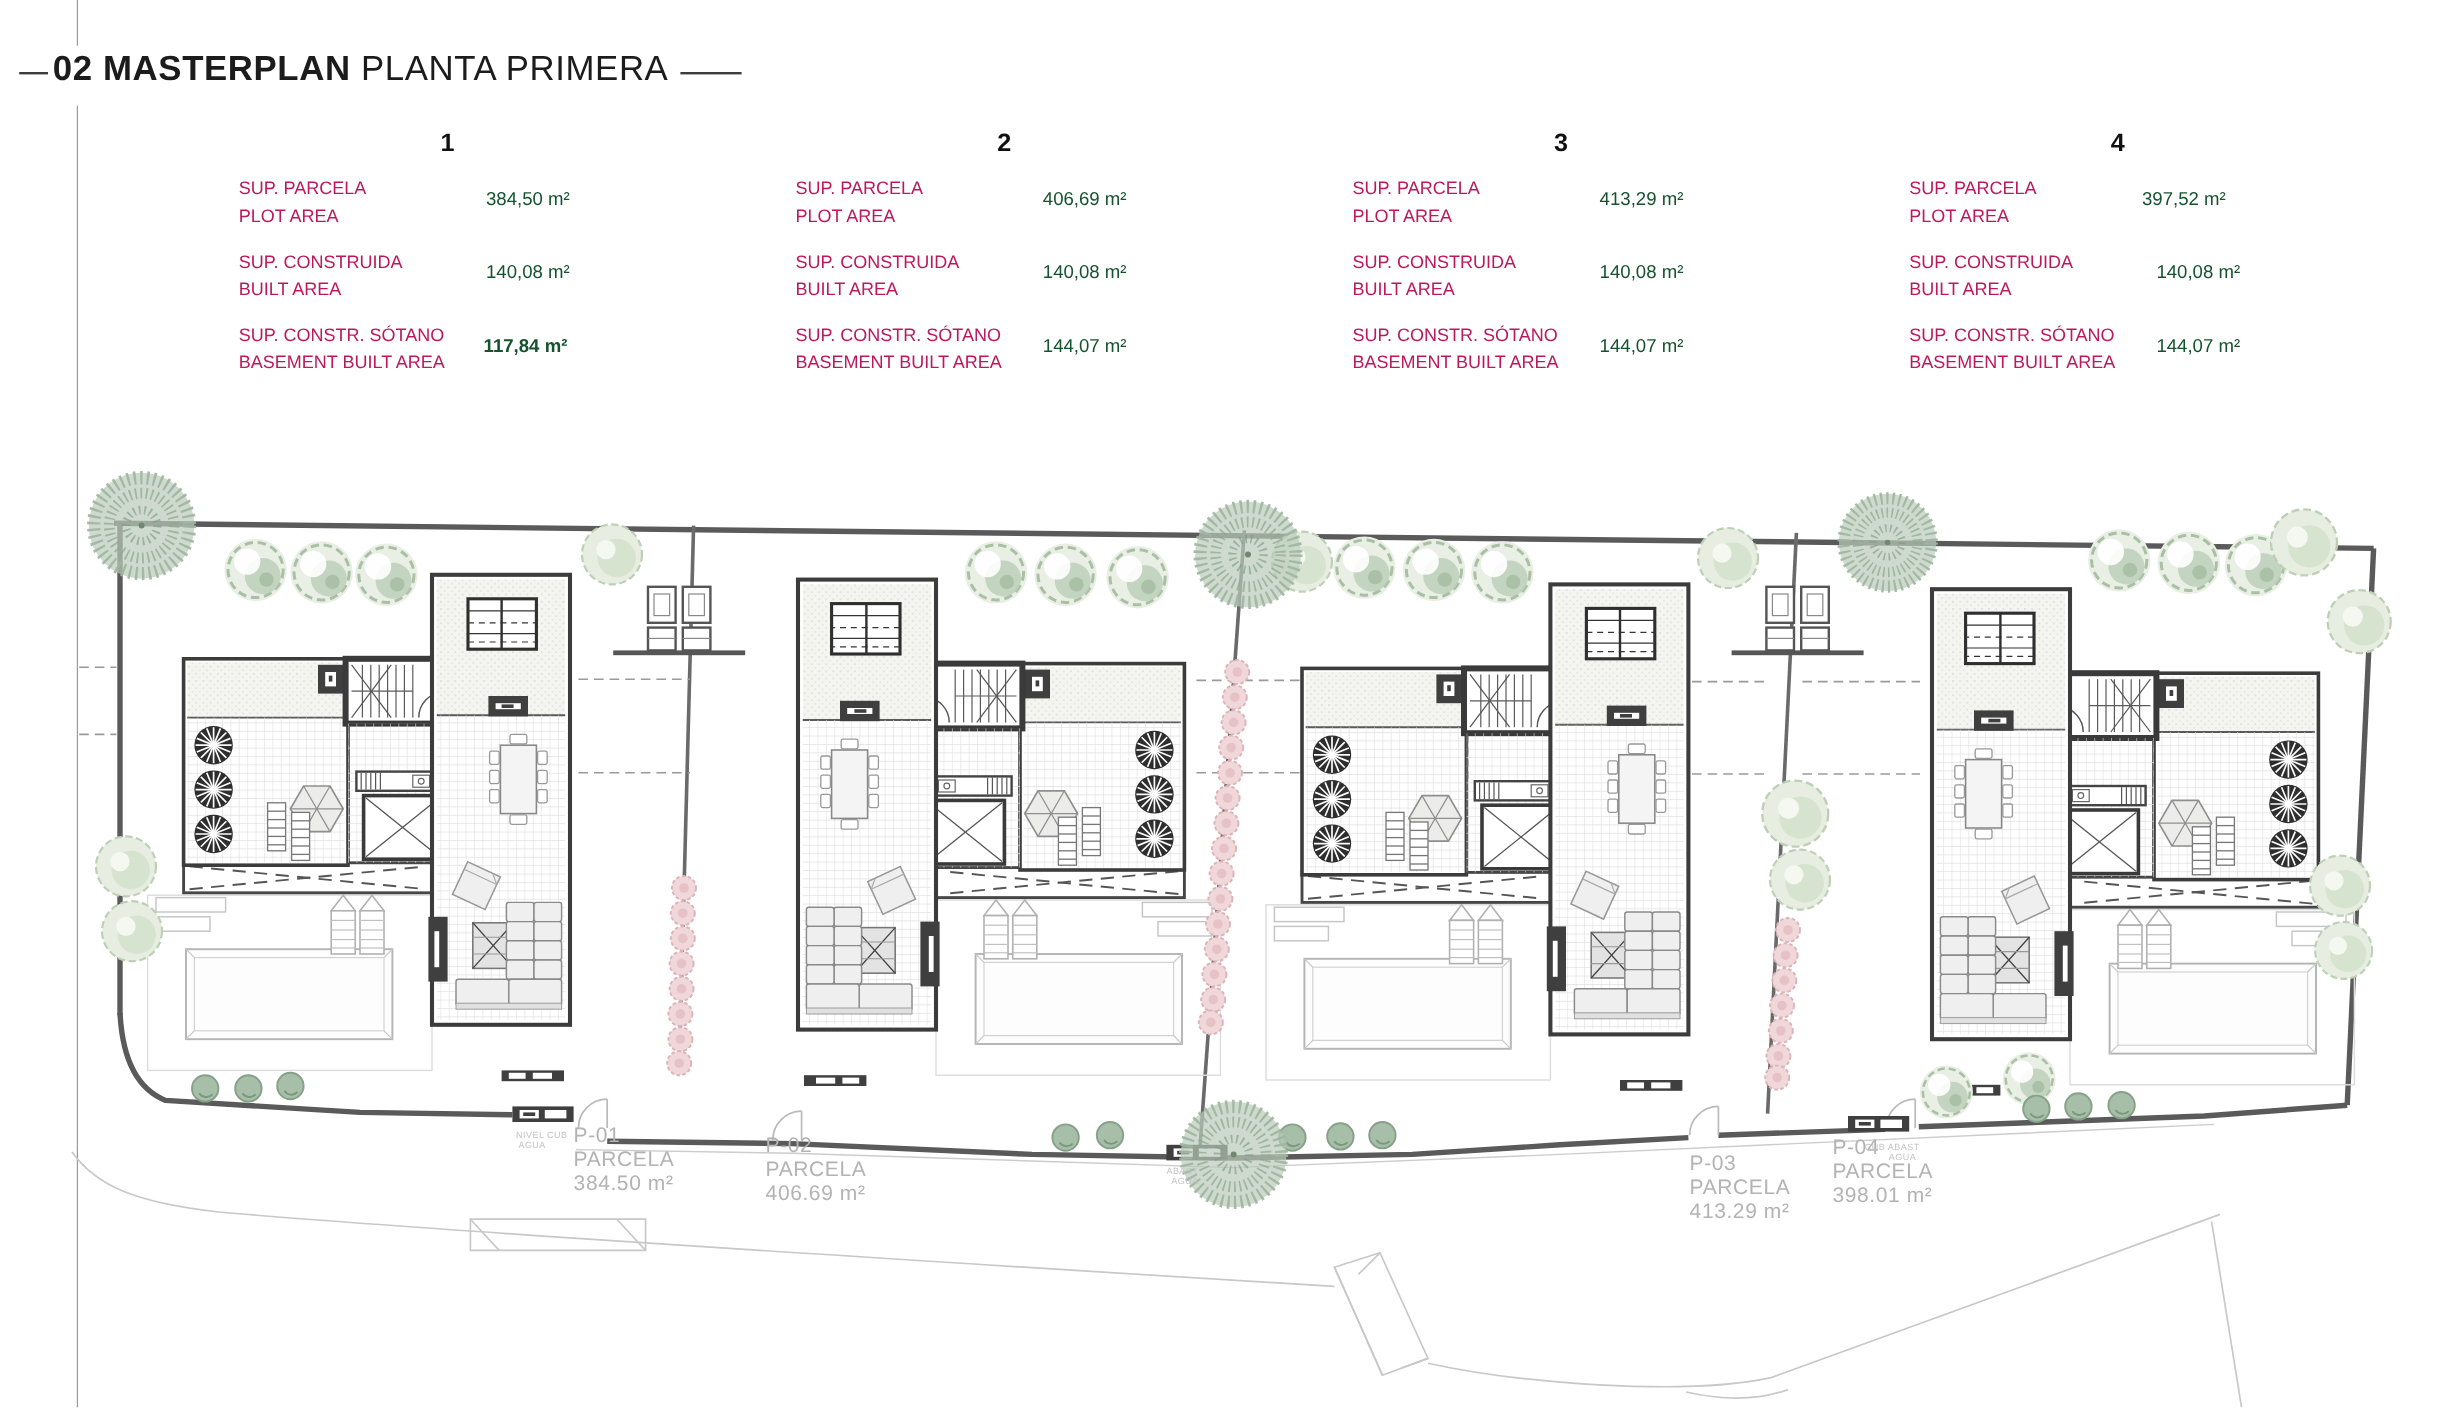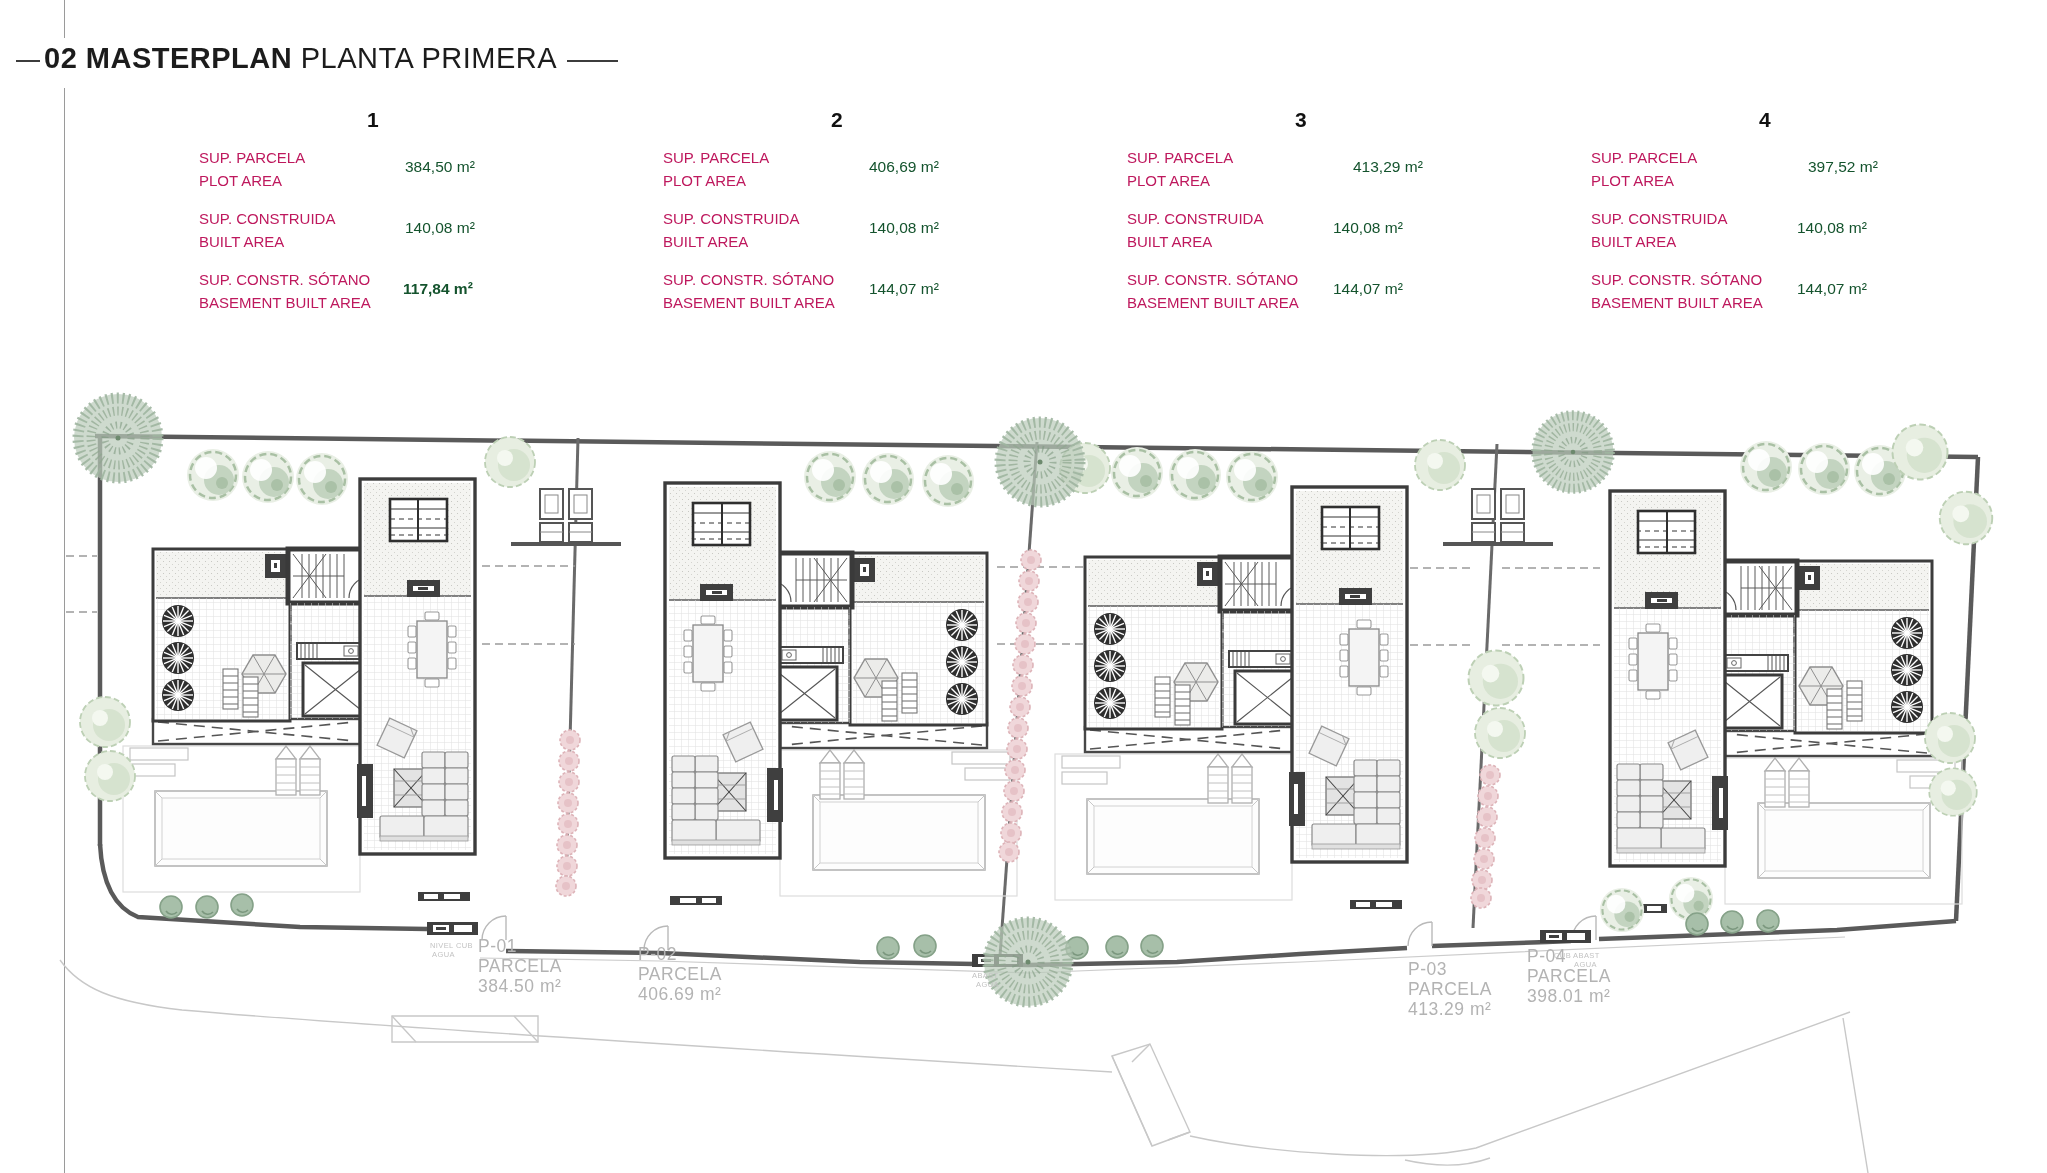--- a/index.html
+++ b/index.html
@@ -63,37 +63,37 @@
     <div class="row" style="top:160px;">
       <div class="lab"><span>SUP. CONSTR. SÓTANO</span><br><span>BASEMENT BUILT AREA</span></div>
       <div class="val" style="left:206px;top:12px;">144,07 m²</div>
     </div>
   </div>
 
   <div class="col" style="left:1127px;">
     <div class="colnum" style="left:168px;">3</div>
     <div class="row" style="top:38px;">
       <div class="lab"><span>SUP. PARCELA</span><br><span>PLOT AREA</span></div>
-      <div class="val" style="left:206px;top:12px;margin-left:20px;">413,29 m²</div>
+      <div class="val" style="left:206px;top:12px;">413,29 m²</div>
     </div>
     <div class="row" style="top:99px;">
       <div class="lab"><span>SUP. CONSTRUIDA</span><br><span>BUILT AREA</span></div>
       <div class="val" style="left:206px;top:12px;">140,08 m²</div>
     </div>
     <div class="row" style="top:160px;">
       <div class="lab"><span>SUP. CONSTR. SÓTANO</span><br><span>BASEMENT BUILT AREA</span></div>
       <div class="val" style="left:206px;top:12px;">144,07 m²</div>
     </div>
   </div>
 
   <div class="col" style="left:1591px;">
     <div class="colnum" style="left:168px;">4</div>
     <div class="row" style="top:38px;">
       <div class="lab"><span>SUP. PARCELA</span><br><span>PLOT AREA</span></div>
-      <div class="val" style="left:217px;top:12px;text-align:center;">397,52 m²</div>
+      <div class="val" style="left:194px;top:12px;text-align:center;">397,52 m²</div>
     </div>
     <div class="row" style="top:99px;">
       <div class="lab"><span>SUP. CONSTRUIDA</span><br><span>BUILT AREA</span></div>
       <div class="val" style="left:206px;top:12px;">140,08 m²</div>
     </div>
     <div class="row" style="top:160px;">
       <div class="lab"><span>SUP. CONSTR. SÓTANO</span><br><span>BASEMENT BUILT AREA</span></div>
       <div class="val" style="left:206px;top:12px;">144,07 m²</div>
     </div>
   </div>

